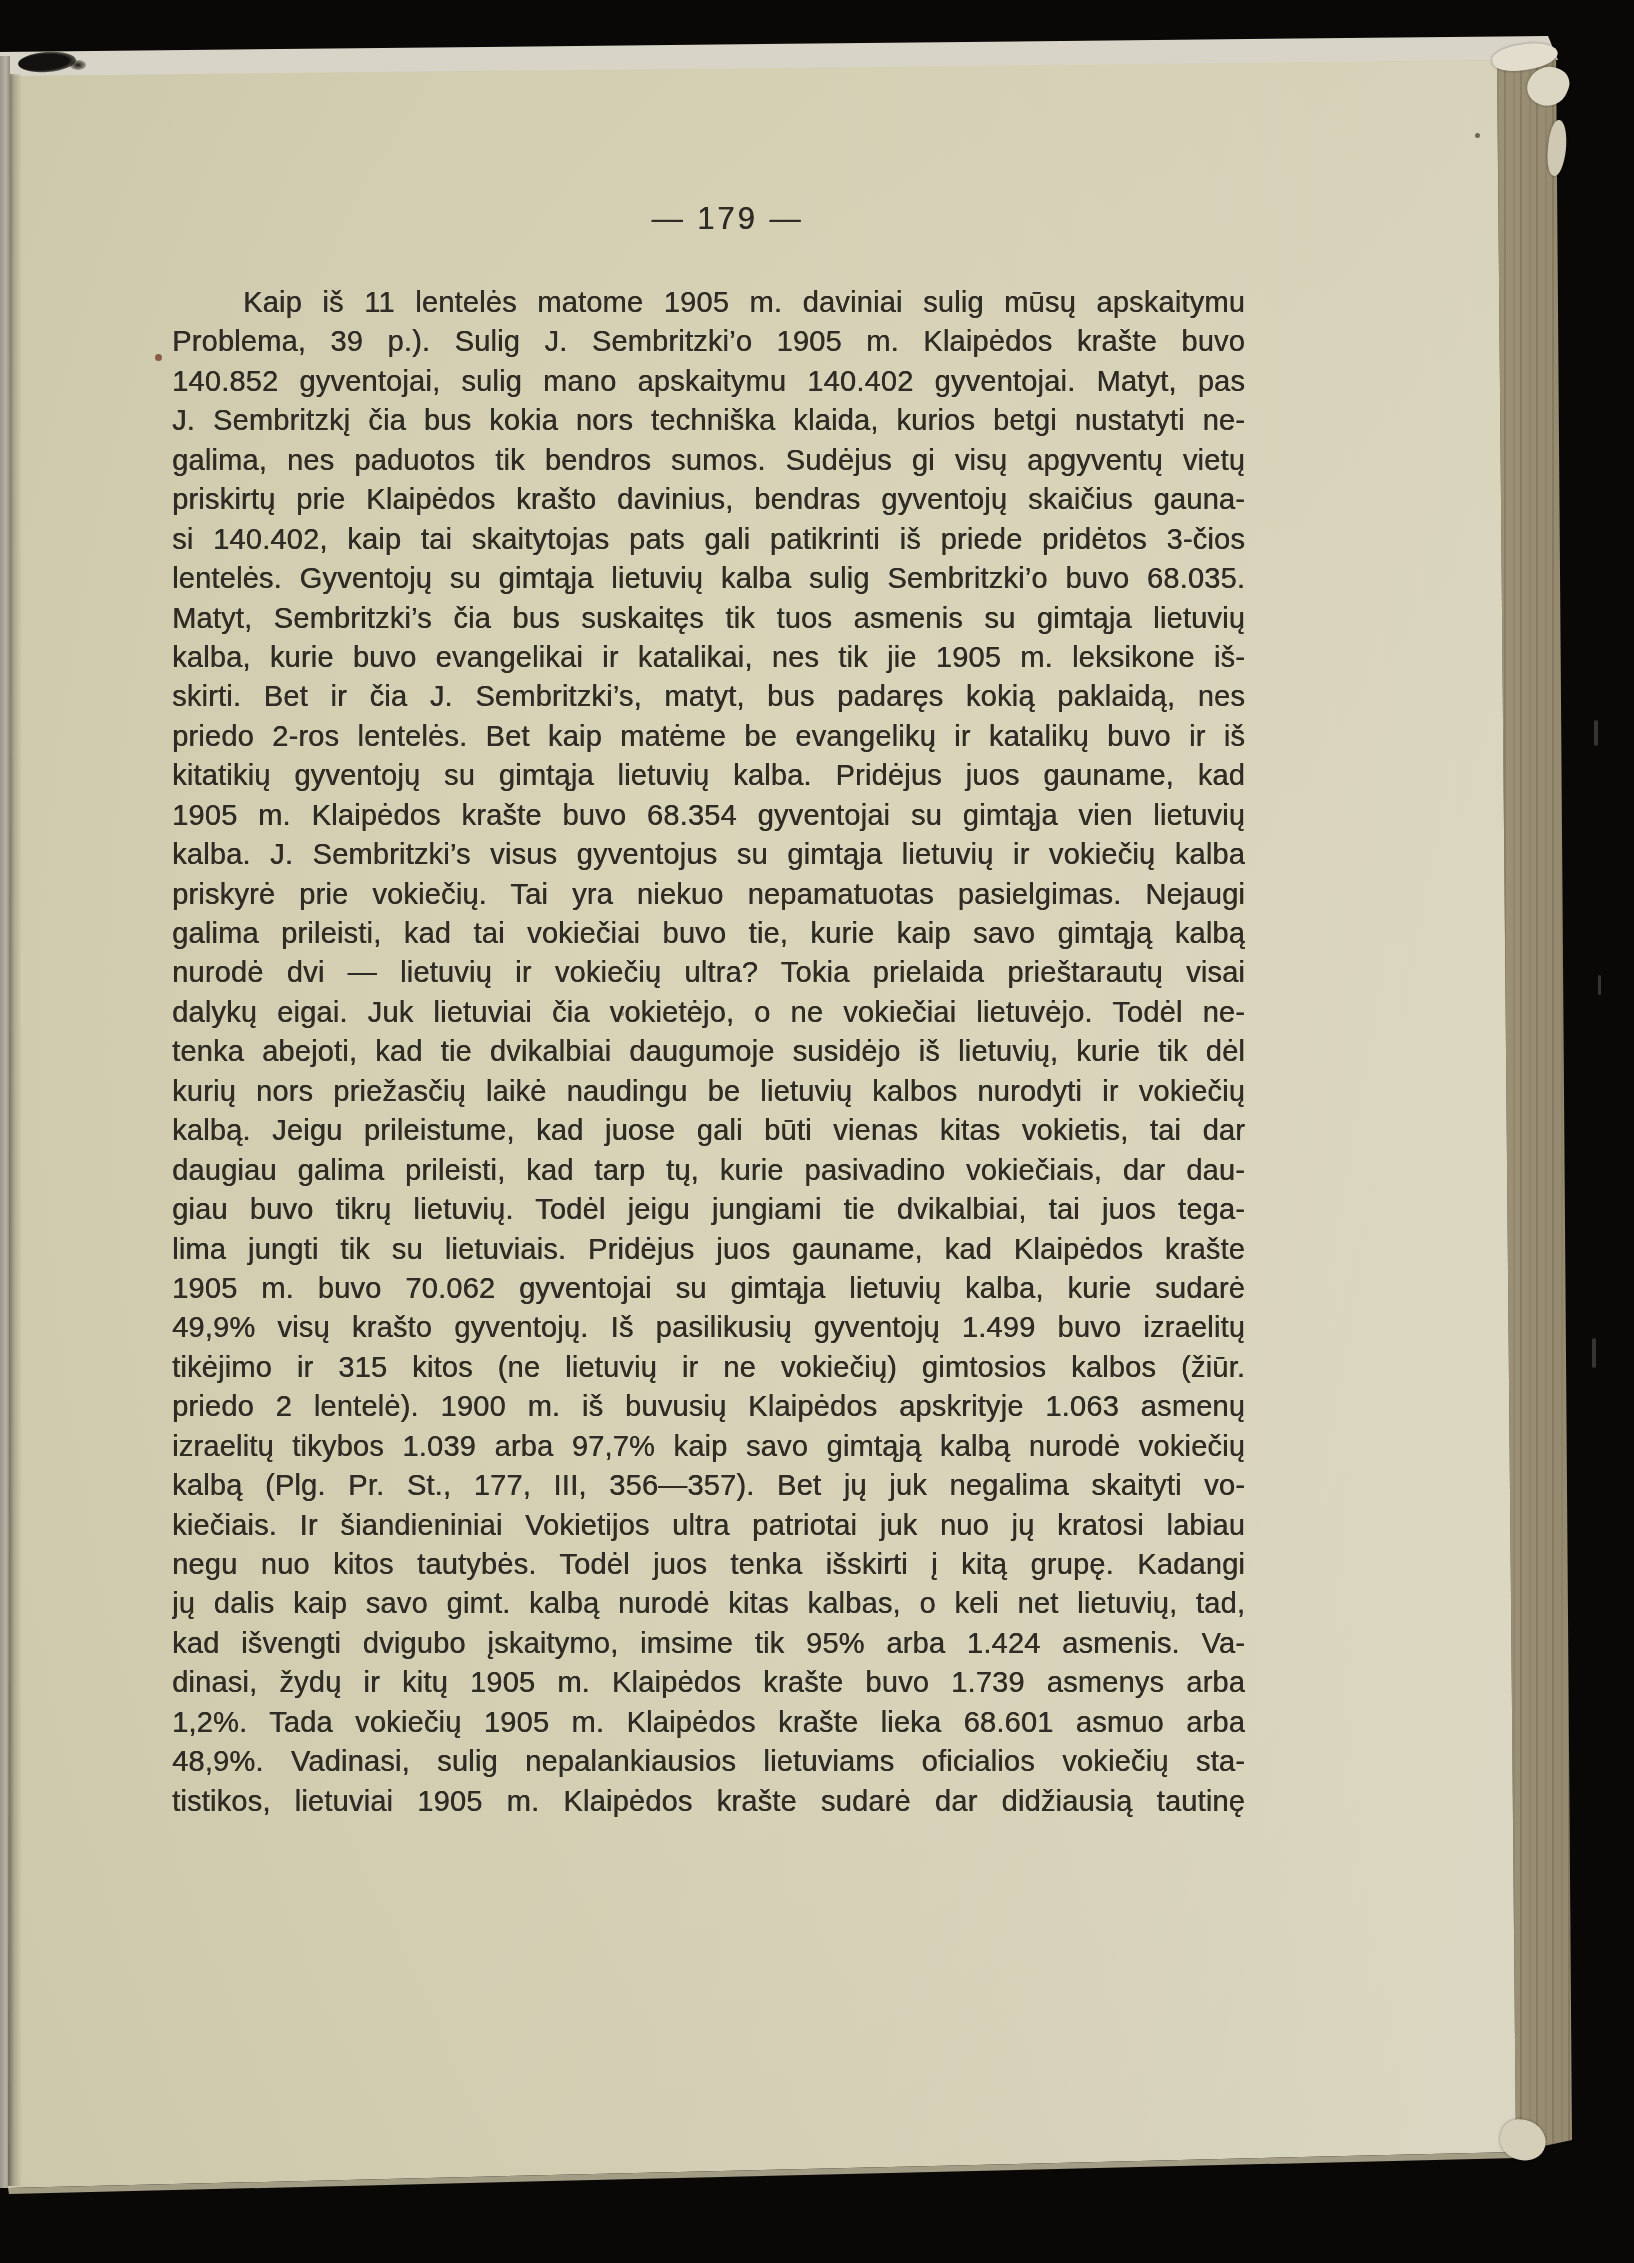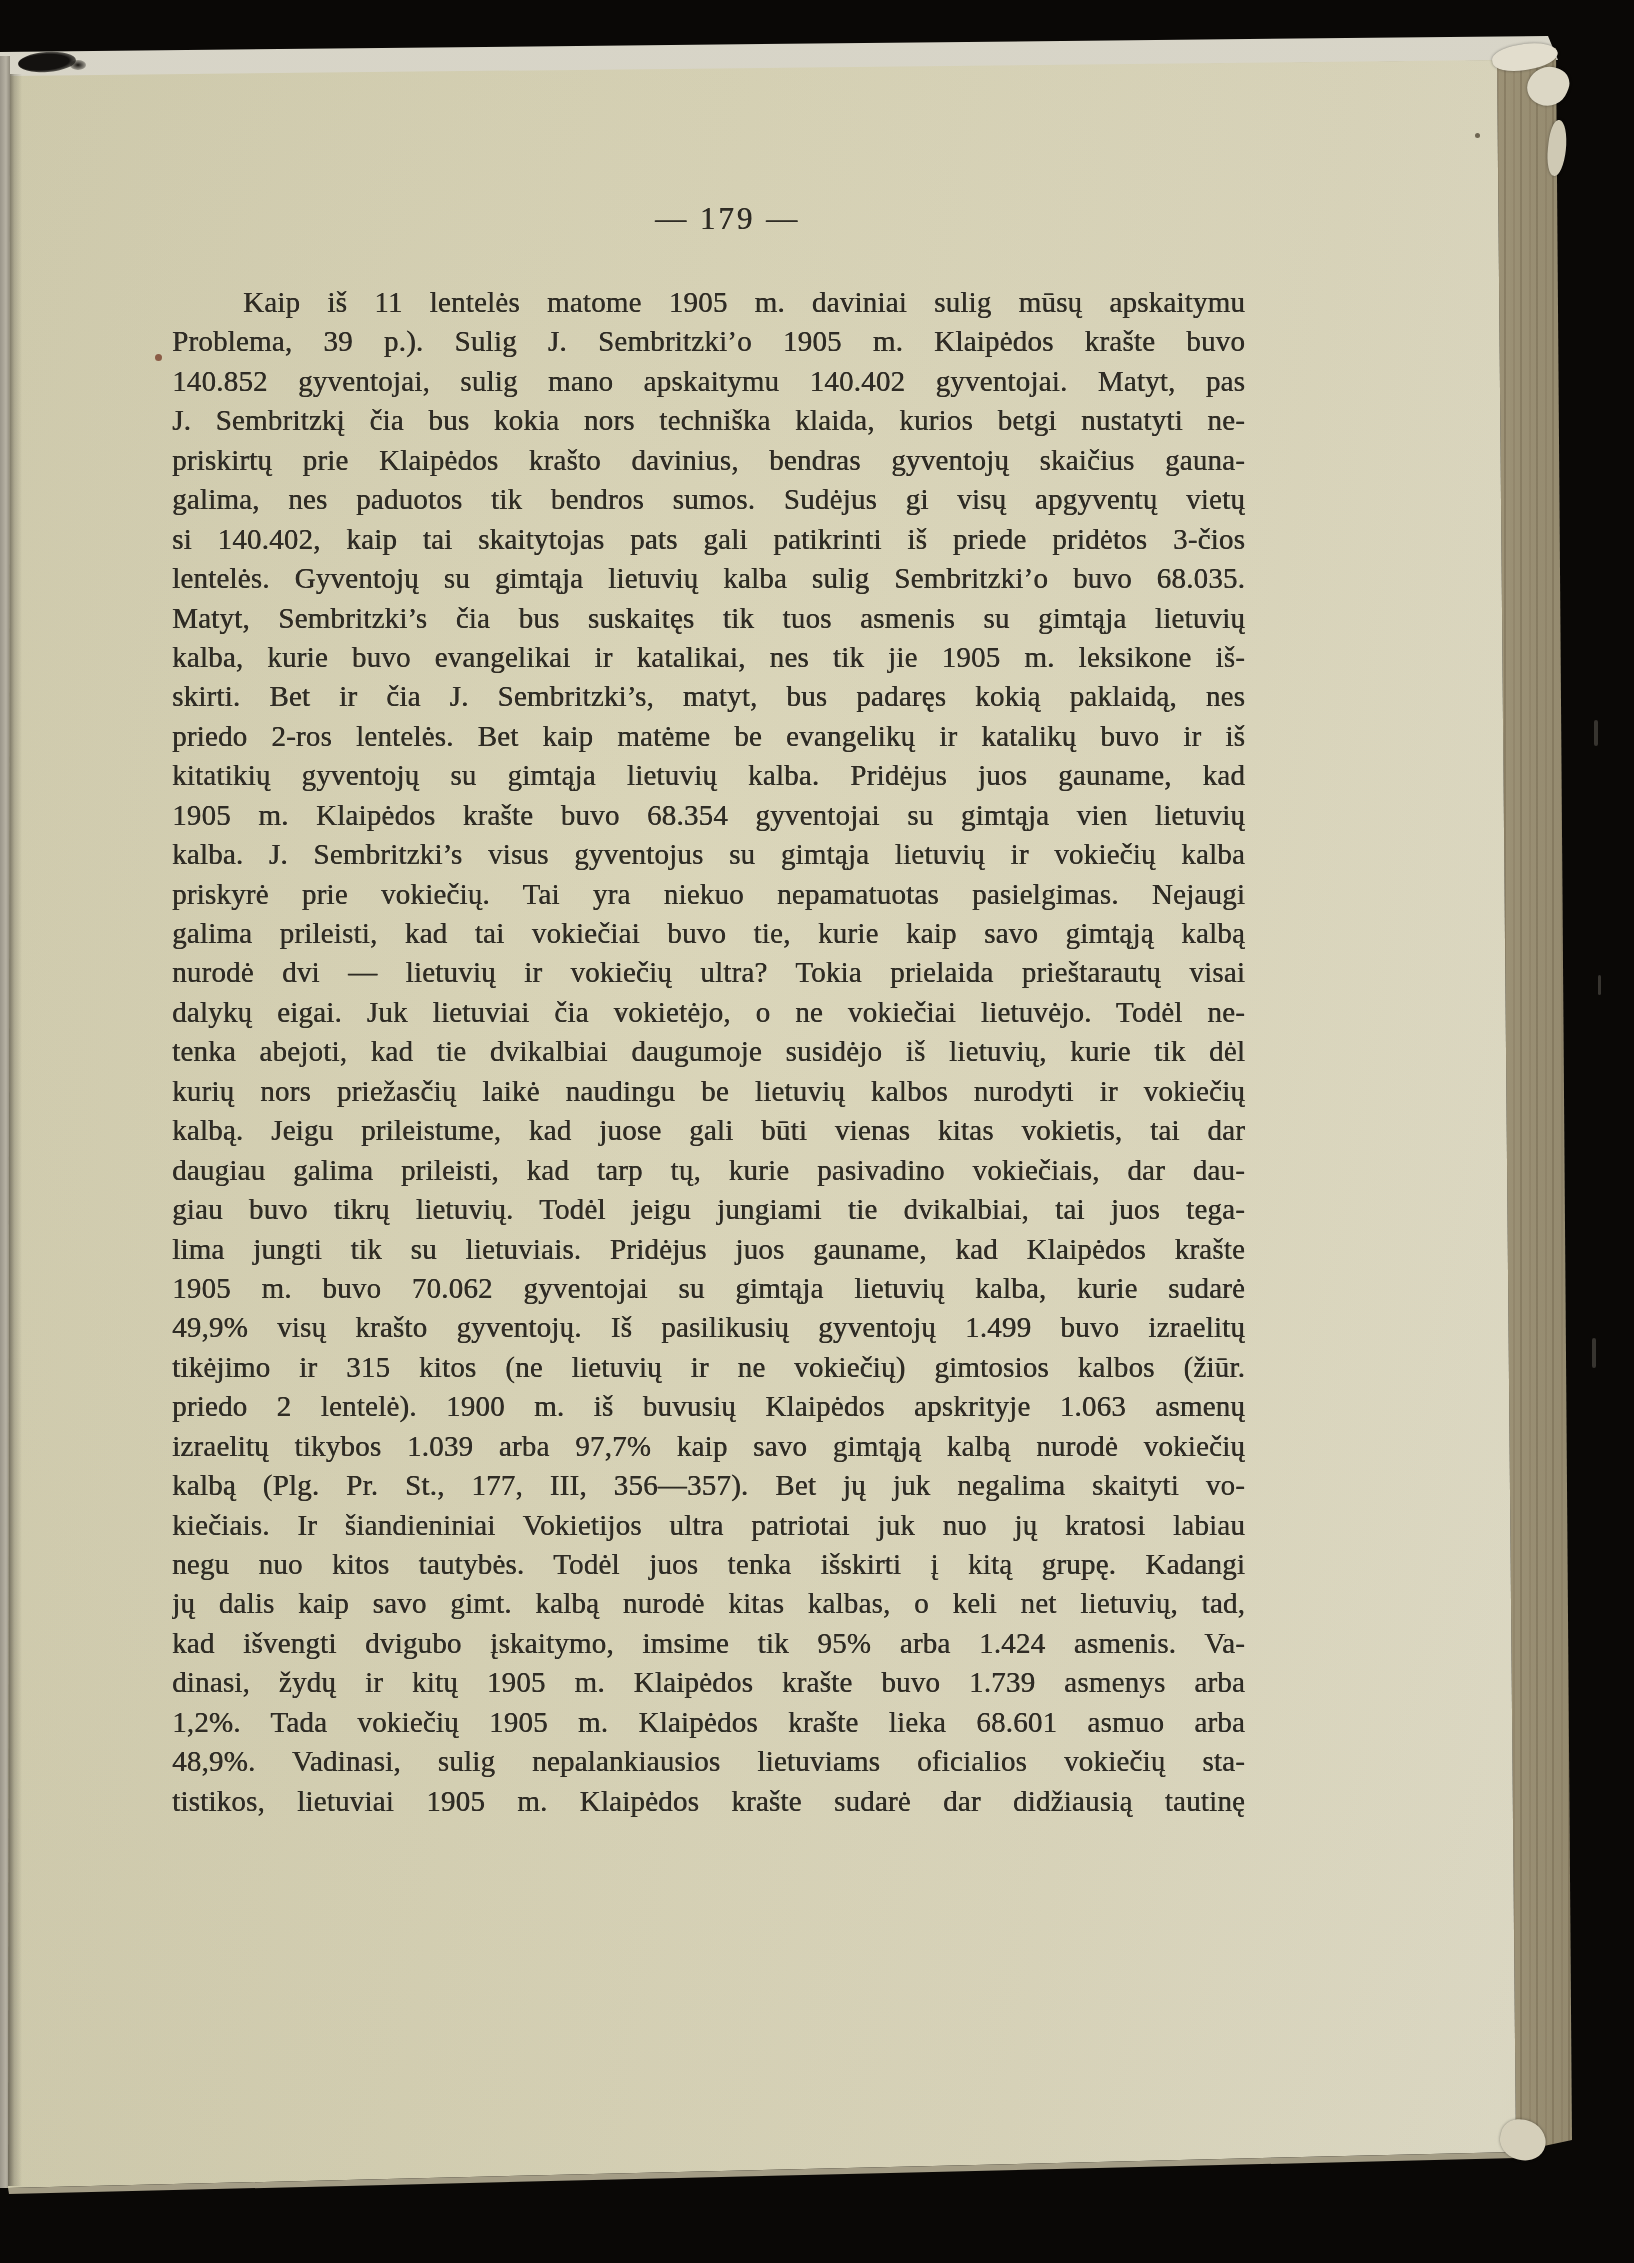--- a/index.html
+++ b/index.html
@@ -1,19 +1,19 @@
 <!DOCTYPE html>
 <html><head>
 <meta charset="utf-8">
 <style>
   html,body{margin:0;padding:0;background:#000;}
   .scan{
     position:relative;width:1634px;height:2263px;overflow:hidden;
     background:#0a0806;
-    font-family:Liberation Serif, serif;
+    font-family:Liberation Sans, sans-serif;
   }
   
   .top-edge-band{
     position:absolute;left:0;top:0;width:1634px;height:2263px;
     background:linear-gradient(180deg,#d8d5c8 0%,#c9c6b6 100%);
     clip-path:polygon(0px 52px,1548px 36px,1558px 60px,0px 78px);
   }
   
   .page-edge-stack{
     position:absolute;left:0;top:0;width:1634px;height:2263px;
@@ -112,22 +112,22 @@
   <div class="ghost g1"></div>
   <div class="ghost g2"></div>
   <div class="ghost g3"></div>
 
   <div class="page-number">— 179 —</div>
   <div class="text-block">
       <div class="text-line first">Kaip iš 11 lentelės matome 1905 m. daviniai sulig mūsų apskaitymu</div>
       <div class="text-line">Problema, 39 p.). Sulig J. Sembritzki’o 1905 m. Klaipėdos krašte buvo</div>
       <div class="text-line">140.852 gyventojai, sulig mano apskaitymu 140.402 gyventojai. Matyt, pas</div>
       <div class="text-line">J. Sembritzkį čia bus kokia nors techniška klaida, kurios betgi nustatyti ne-</div>
+      <div class="text-line">galima, nes paduotos tik bendros sumos. Sudėjus gi visų apgyventų vietų</div>
       <div class="text-line">priskirtų prie Klaipėdos krašto davinius, bendras gyventojų skaičius gauna-</div>
-      <div class="text-line">galima, nes paduotos tik bendros sumos. Sudėjus gi visų apgyventų vietų</div>
       <div class="text-line">si 140.402, kaip tai skaitytojas pats gali patikrinti iš priede pridėtos 3-čios</div>
       <div class="text-line">lentelės. Gyventojų su gimtąja lietuvių kalba sulig Sembritzki’o buvo 68.035.</div>
       <div class="text-line">Matyt, Sembritzki’s čia bus suskaitęs tik tuos asmenis su gimtąja lietuvių</div>
       <div class="text-line">kalba, kurie buvo evangelikai ir katalikai, nes tik jie 1905 m. leksikone iš-</div>
       <div class="text-line">skirti. Bet ir čia J. Sembritzki’s, matyt, bus padaręs kokią paklaidą, nes</div>
       <div class="text-line">priedo 2-ros lentelės. Bet kaip matėme be evangelikų ir katalikų buvo ir iš</div>
       <div class="text-line">kitatikių gyventojų su gimtąja lietuvių kalba. Pridėjus juos gauname, kad</div>
       <div class="text-line">1905 m. Klaipėdos krašte buvo 68.354 gyventojai su gimtąja vien lietuvių</div>
       <div class="text-line">kalba. J. Sembritzki’s visus gyventojus su gimtąja lietuvių ir vokiečių kalba</div>
       <div class="text-line">priskyrė prie vokiečių. Tai yra niekuo nepamatuotas pasielgimas. Nejaugi</div>

